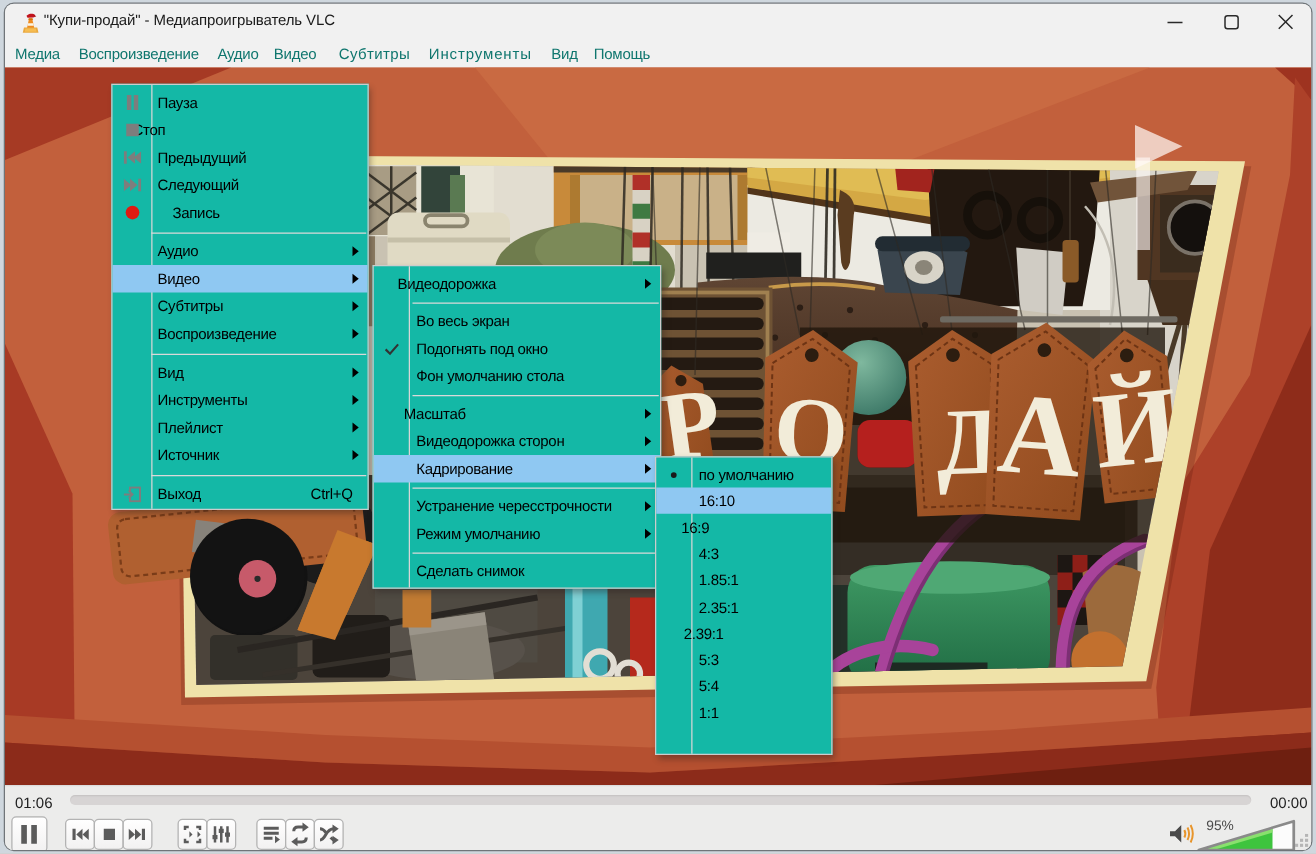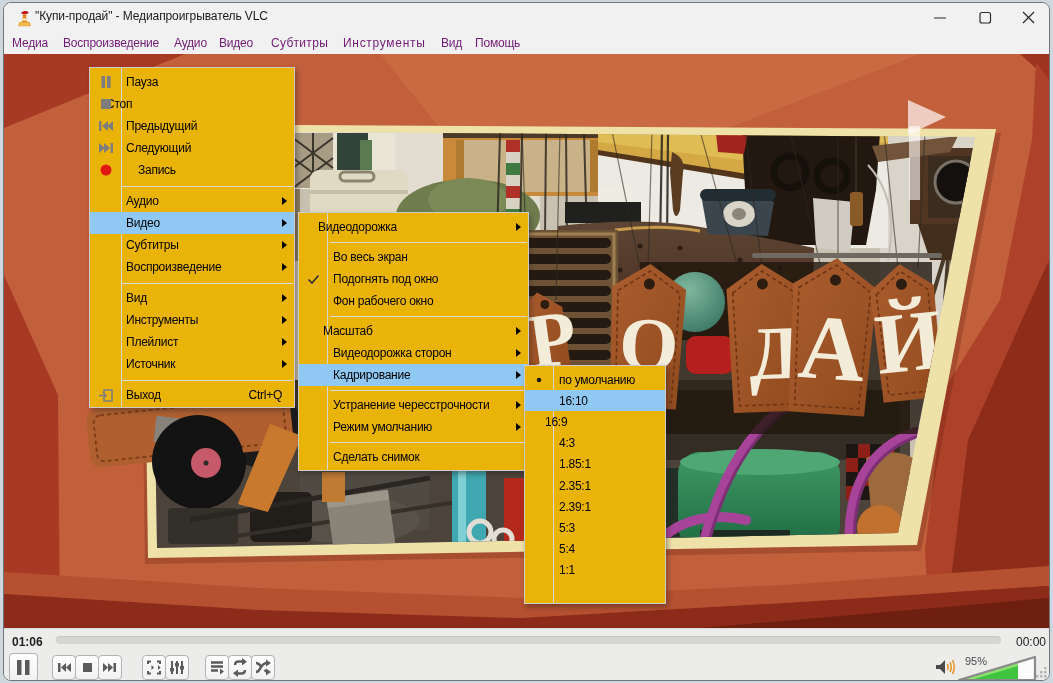--- a/index.html
+++ b/index.html
@@ -7,31 +7,31 @@
   body { background:#cfd7de; position:relative; }
   #win { position:absolute; left:3px; top:2px; width:1047px; height:679px;
          border:1px solid #707579; border-radius:8px; background:#f0f0f0; overflow:hidden; }
   
   #titlebar { position:absolute; left:0; top:0; width:100%; height:30px; background:#f1f1f1; }
   #title-text { position:absolute; left:31px; top:7px; line-height:12px; font-size:12px; letter-spacing:-0.1px; color:#1b1b1b; }
   
   .wbtn { position:absolute; top:0; width:45px; height:29px; }
   
   #menubar { position:absolute; left:0; top:30px; width:100%; height:22px; background:#f1f1f1; }
-  .mlabel { position:absolute; top:3px; font-size:12px; letter-spacing:-0.2px; color:#701a75; }
+  .mlabel { position:absolute; top:3px; font-size:12px; letter-spacing:-0.2px; color:#0f766e; }
   
   #video { position:absolute; left:0; top:51px; width:1045px; height:574px; background:#c2603c; }
   
   #controls { position:absolute; left:0; top:625px; width:1045px; height:52px; background:#ececeb; border-top:1px solid #dcdcdc; }
-  #t-left { position:absolute; left:8px; top:6px; font-size:12px; color:#222;font-weight:bold; }
+  #t-left { position:absolute; left:8px; top:6px; font-size:12px; color:#222; }
   #t-right { position:absolute; left:1012px; top:6px; font-size:12px; color:#222; }
   #seek { position:absolute; left:52px; top:7px; width:945px; height:8px; background:#d7d4d4; border-radius:4px; box-shadow:inset 0 1px 1px rgba(0,0,0,0.08); }
   .cbtn { position:absolute; background:linear-gradient(#ffffff,#f2f1f1); border:1px solid #b3b3b3; border-radius:4px; }
   
-  .menu { position:fixed; background:#eab308; border:1px solid #cccccc; box-shadow:2px 3px 5px rgba(40,30,30,0.4); z-index:50; padding:3px 0; }
+  .menu { position:fixed; background:#14b8a6; border:1px solid #cccccc; box-shadow:2px 3px 5px rgba(40,30,30,0.4); z-index:50; padding:3px 0; }
   .menu .gut { position:absolute; top:0; bottom:0; width:1px; background:#d6d6d6; }
   .mi { position:relative; display:flex; align-items:center; font-size:12px; letter-spacing:-0.25px; color:#000; }
   .mi .txt { flex:1; }
   .mi.hl { background:#8fc8f2; }
   .sep { position:relative; }
   .sep::after { content:""; position:absolute; left:31px; right:1px; top:50%; height:1px; background:#d9d9d9; }
   .arrow { position:absolute; right:7px; top:50%; margin-top:-4px; width:0; height:0;
            border-left:5px solid #000; border-top:4px solid transparent; border-bottom:4px solid transparent; }
   .ic { position:absolute; left:0; display:flex; align-items:center; justify-content:center; }
 </style>
@@ -613,21 +613,21 @@
     </div>
   <div class="mi" style="height:22px">
       <span class="ic" style="width:28px">
         <svg width="13" height="11">
           <path d="M1.5 5.5 L5 9 L11.5 1.5" fill="none" stroke="#333" stroke-width="1.7"></path>
         </svg>
       </span>
       <span class="txt" style="padding-left:34px">Подогнять под окно</span>
     </div>
   <div class="mi" style="height:22px">
-      <span class="txt" style="padding-left:34px">Фон рабочего окно</span>
+      <span class="txt" style="padding-left:34px">Фон умолчанию стола</span>
     </div>
   <div class="sep s2" style="height:8px"></div>
   <div class="mi" style="height:22px">
       <span class="txt" style="padding-left:24px">Масштаб</span>
       <span class="arrow"></span>
     </div>
   <div class="mi" style="height:22px">
       <span class="txt" style="padding-left:34px">Видеодорожка сторон</span>
       <span class="arrow"></span>
     </div>
@@ -668,21 +668,21 @@
   <div class="mi" style="height:21.2px">
       <span class="txt" style="padding-left:34px">4:3</span>
     </div>
   <div class="mi" style="height:21.2px">
       <span class="txt" style="padding-left:34px">1.85:1</span>
     </div>
   <div class="mi" style="height:21.2px">
       <span class="txt" style="padding-left:34px">2.35:1</span>
     </div>
   <div class="mi" style="height:21.2px">
-      <span class="txt" style="padding-left:34px">2.39:1</span>
+      <span class="txt" style="padding-left:22px">2.39:1</span>
     </div>
   <div class="mi" style="height:21.2px">
       <span class="txt" style="padding-left:34px">5:3</span>
     </div>
   <div class="mi" style="height:21.2px">
       <span class="txt" style="padding-left:34px">5:4</span>
     </div>
   <div class="mi" style="height:21.2px">
       <span class="txt" style="padding-left:34px">1:1</span>
     </div>

